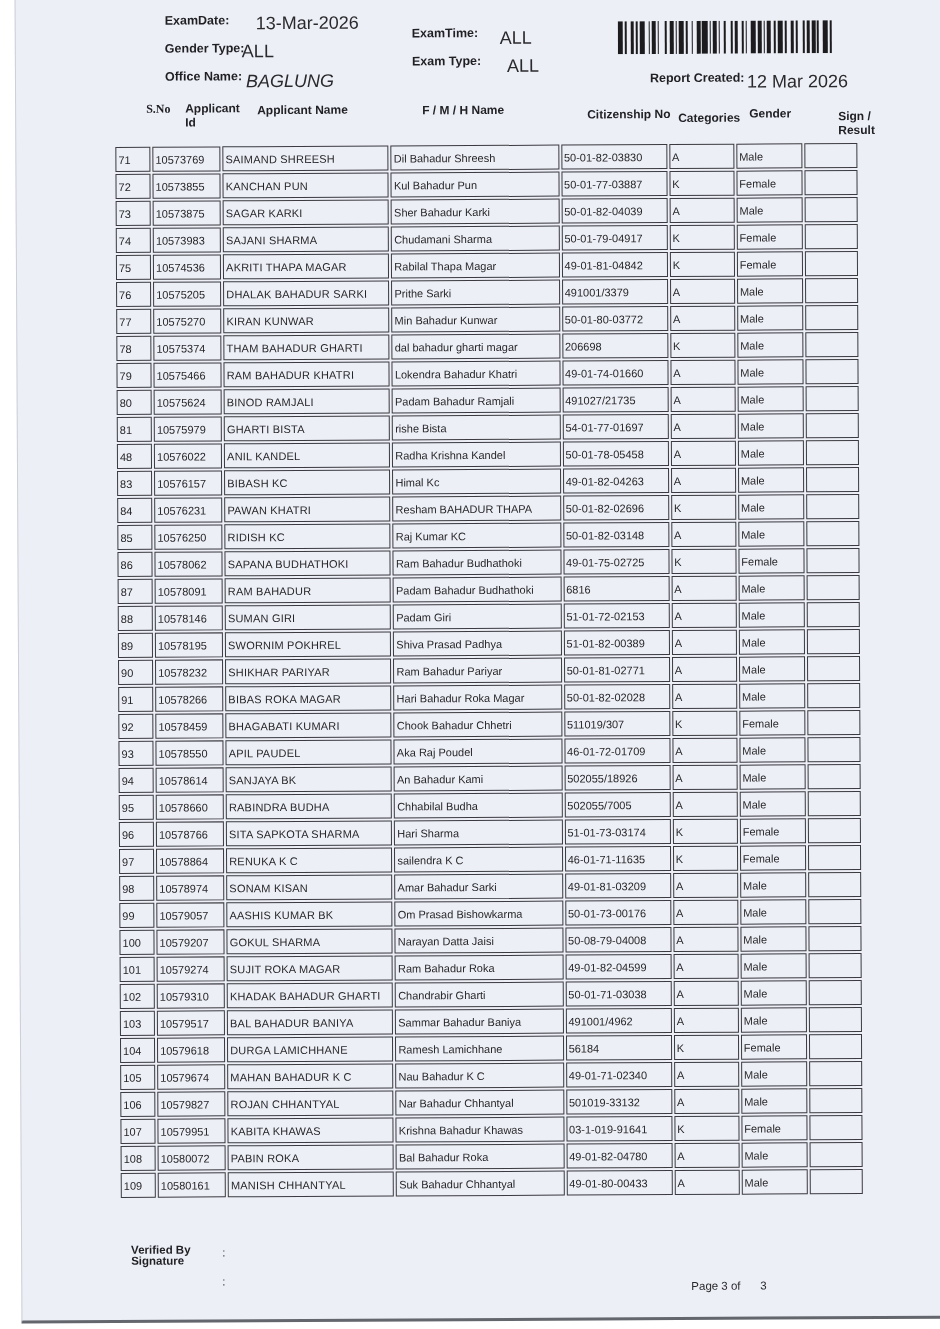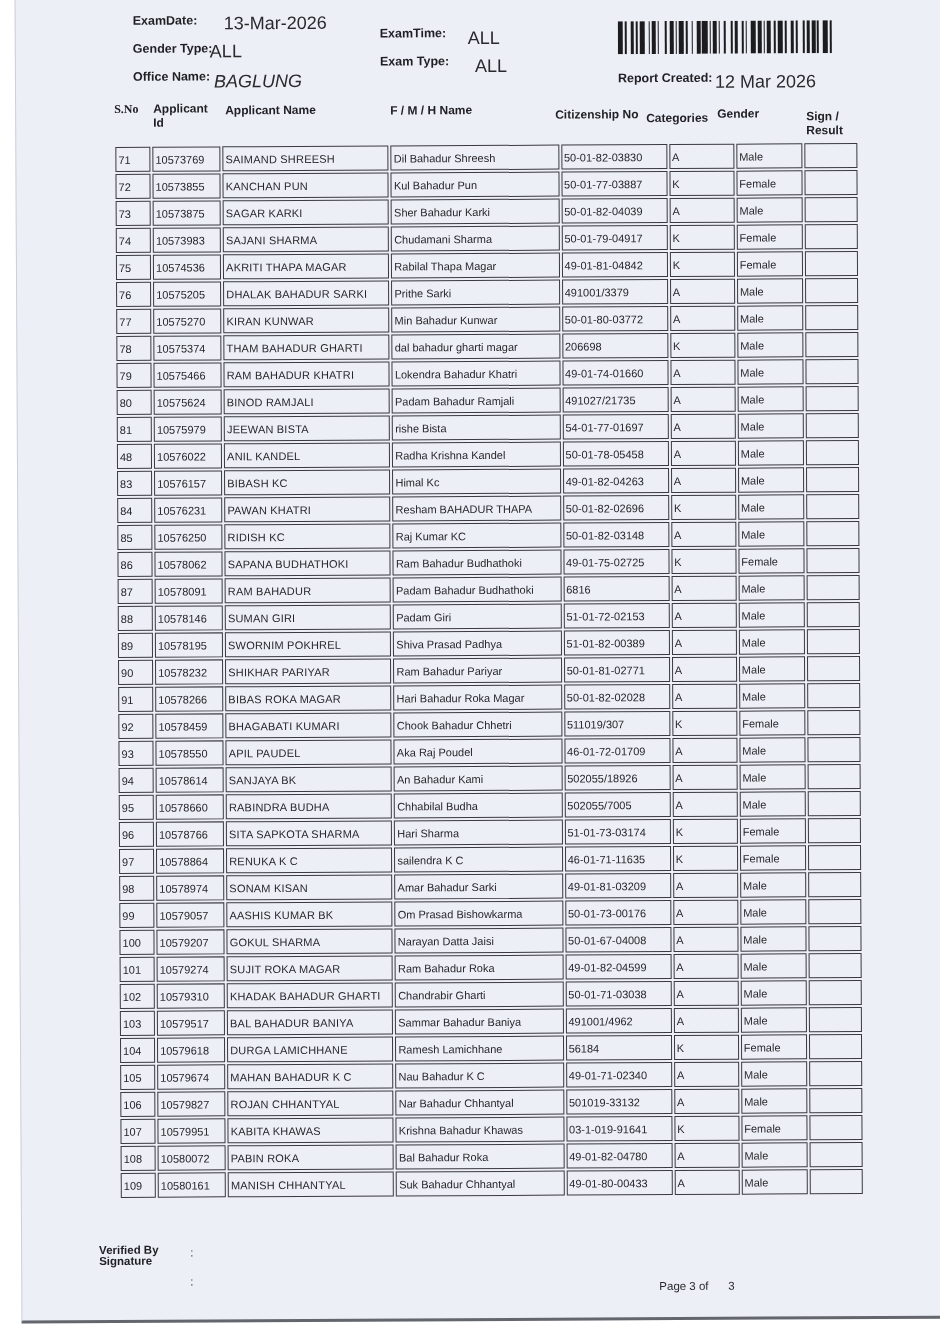--- a/index.html
+++ b/index.html
@@ -10,21 +10,21 @@
     color:#2a2a2e;
   }
   .page{
     position:absolute;left:18px;top:-8px;width:934px;height:1326px;
     background:#edeff6;
     border-left:1px solid #ccd0d9;
     border-bottom:3px solid #63666c;
     transform:rotate(-0.3deg);
   }
   .content{position:absolute;left:-18px;top:8px;width:940px;height:1329px;}
-  .abs{position:absolute;white-space:nowrap;}
+  .abs{position:absolute;white-space:nowrap;margin-left:32px;}
   .lbl{font-weight:bold;font-size:12.5px;color:#1f1f24;}
   .val{font-size:18px;color:#2a2a2e;}
   .colhead{font-weight:bold;font-size:12px;color:#1f1f24;line-height:14px;white-space:normal;}
   .barcode{
     position:absolute;left:620px;top:22px;width:236px;height:33px;
     display:flex;align-items:stretch;overflow:hidden;
   }
   .barcode i{flex:none;height:100%;}
   .barcode i.bar{background:#1c1c1f;}
   table.grid{
@@ -263,21 +263,21 @@
             <td class="c2">BINOD RAMJALI</td>
             <td class="c3">Padam Bahadur Ramjali</td>
             <td class="c4">491027/21735</td>
             <td class="c5">A</td>
             <td class="c6">Male</td>
             <td class="c7"></td>
           </tr>
           <tr>
             <td class="c0">81</td>
             <td class="c1">10575979</td>
-            <td class="c2">JEEWAN BISTA</td>
+            <td class="c2">GHARTI BISTA</td>
             <td class="c3">rishe Bista</td>
             <td class="c4">54-01-77-01697</td>
             <td class="c5">A</td>
             <td class="c6">Male</td>
             <td class="c7"></td>
           </tr>
           <tr>
             <td class="c0">48</td>
             <td class="c1">10576022</td>
             <td class="c2">ANIL KANDEL</td>
@@ -455,21 +455,21 @@
             <td class="c4">50-01-73-00176</td>
             <td class="c5">A</td>
             <td class="c6">Male</td>
             <td class="c7"></td>
           </tr>
           <tr>
             <td class="c0">100</td>
             <td class="c1">10579207</td>
             <td class="c2">GOKUL SHARMA</td>
             <td class="c3">Narayan Datta Jaisi</td>
-            <td class="c4">50-01-67-04008</td>
+            <td class="c4">50-08-79-04008</td>
             <td class="c5">A</td>
             <td class="c6">Male</td>
             <td class="c7"></td>
           </tr>
           <tr>
             <td class="c0">101</td>
             <td class="c1">10579274</td>
             <td class="c2">SUJIT ROKA MAGAR</td>
             <td class="c3">Ram Bahadur Roka</td>
             <td class="c4">49-01-82-04599</td>

